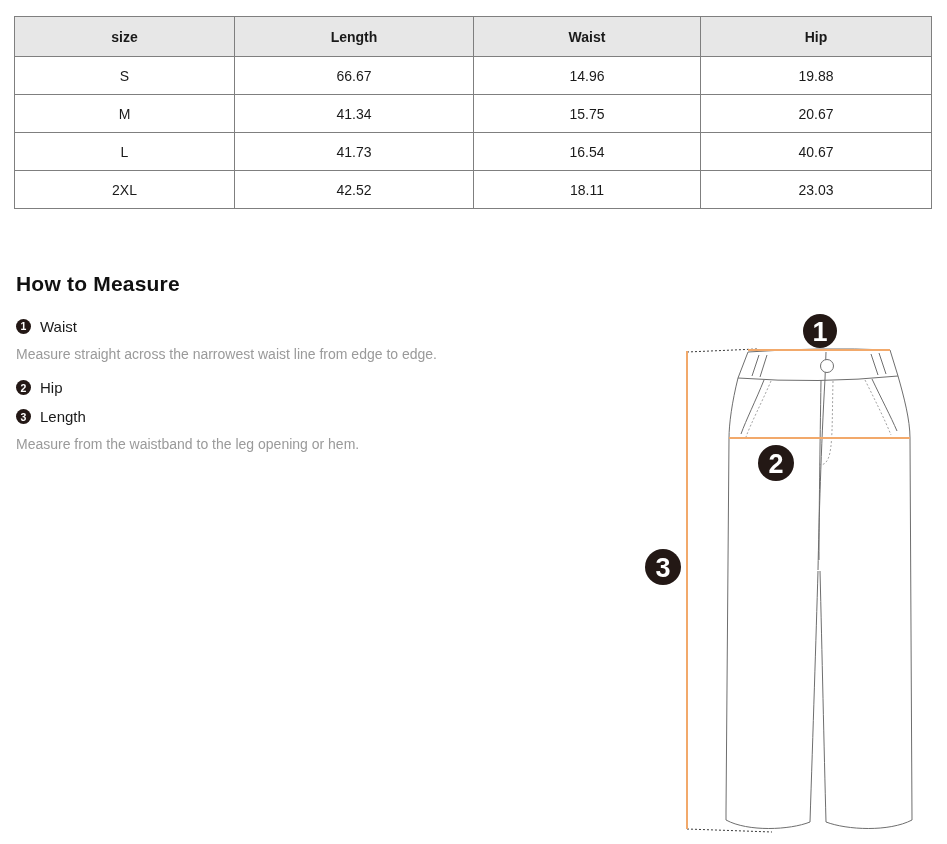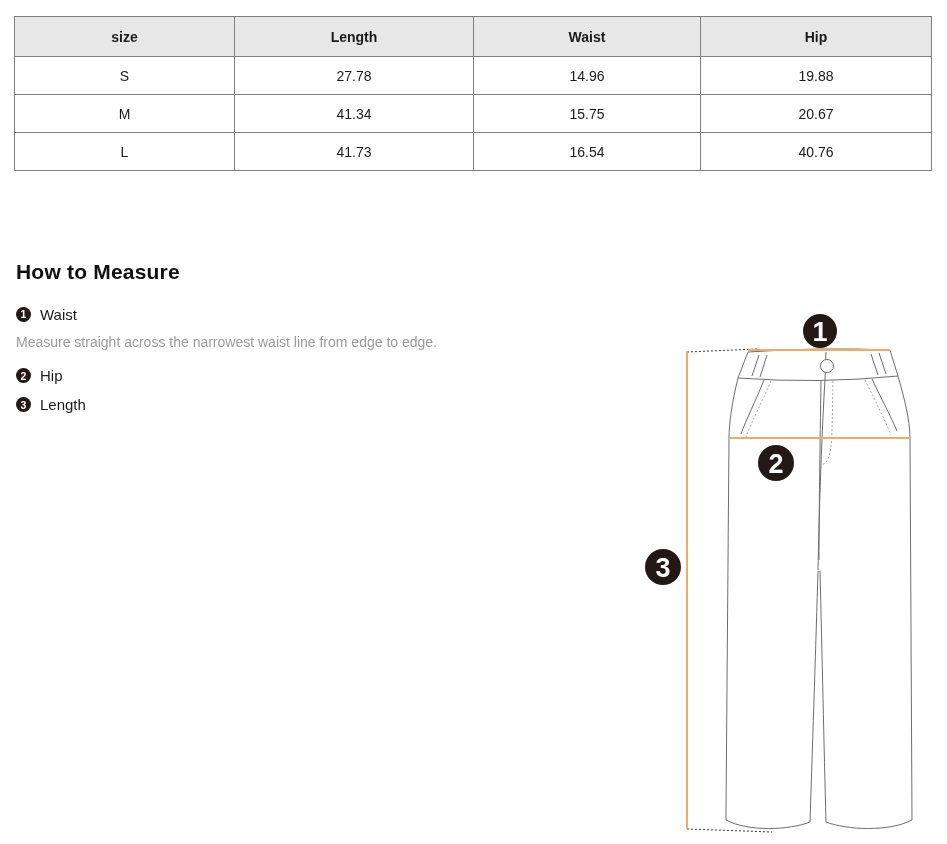--- a/index.html
+++ b/index.html
@@ -42,21 +42,21 @@
     height:40px;
   }
   .size-table td{
     height:38px;
     font-weight:400;
     background:#fff;
   }
 
   
   .measure-section{
-    position:absolute;left:16px;top:260px;width:610px;
+    position:absolute;left:16px;top:272px;width:610px;
   }
   .measure-title{
     font-size:21px;
     font-weight:700;
     color:#111;
     margin:0 0 22px 0;
     letter-spacing:.2px;
   }
   .measure-item .item-head{
     display:flex;align-items:center;gap:9px;
@@ -106,35 +106,41 @@
       <tr>
         <th>size</th>
         <th>Length</th>
         <th>Waist</th>
         <th>Hip</th>
       </tr>
     </thead>
     <tbody>
       <tr>
         <td>S</td>
-        <td>27.78</td>
+        <td>66.67</td>
         <td>14.96</td>
         <td>19.88</td>
       </tr>
       <tr>
         <td>M</td>
         <td>41.34</td>
         <td>15.75</td>
         <td>20.67</td>
       </tr>
       <tr>
         <td>L</td>
         <td>41.73</td>
         <td>16.54</td>
-        <td>40.76</td>
+        <td>40.67</td>
+      </tr>
+      <tr>
+        <td>2XL</td>
+        <td>42.52</td>
+        <td>18.11</td>
+        <td>23.03</td>
       </tr>
     </tbody>
   </table>
 </div>
 
 <div class="measure-section">
   <h2 class="measure-title">How to Measure</h2>
 
   <div class="measure-item">
     <p class="item-head">
@@ -149,20 +155,21 @@
       <span class="circle-num">2</span>
       <span class="item-label">Hip</span>
     </p>
   </div>
 
   <div class="measure-item">
     <p class="item-head">
       <span class="circle-num">3</span>
       <span class="item-label">Length</span>
     </p>
+    <p class="item-desc">Measure from the waistband to the leg opening or hem.</p>
   </div>
 </div>
 
 <div class="diagram">
   <svg viewBox="640 290 307 554" xmlns="http://www.w3.org/2000/svg">
 
     <g>
 
       <path class="garment" d="M748,352 Q819,347 890,350 L898,376 Q818,384 738,378 Z"></path>
 

